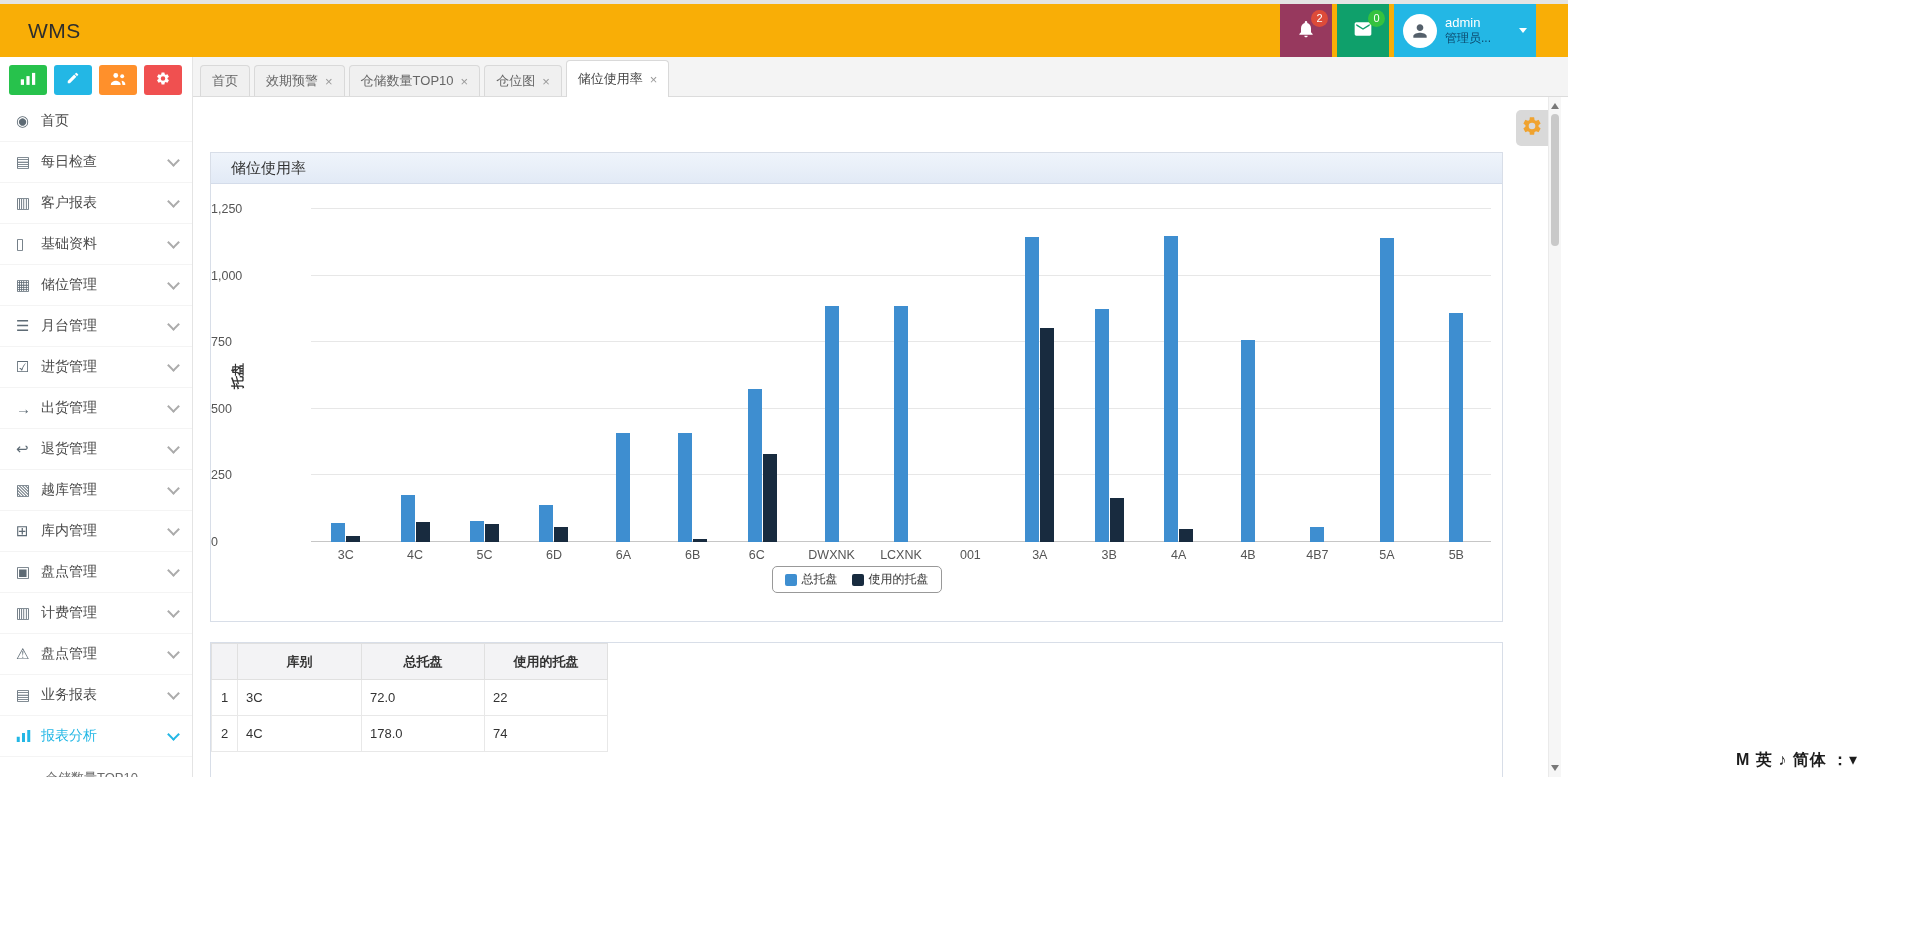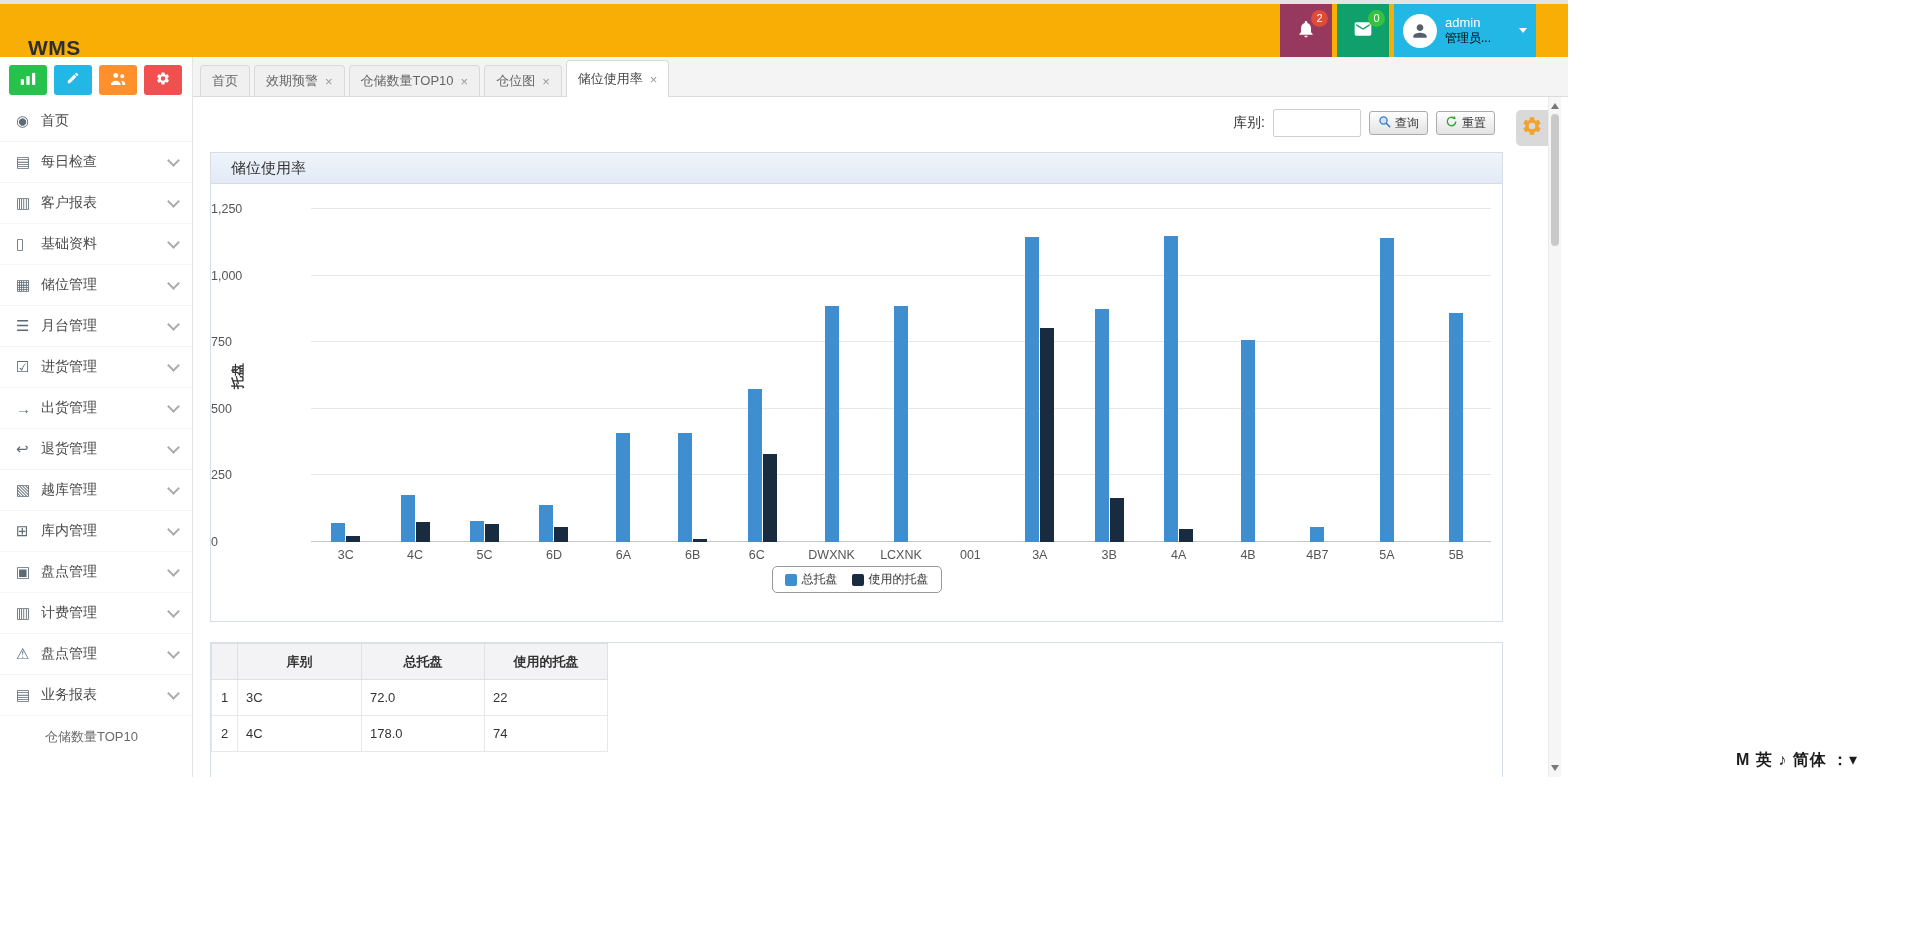--- a/index.html
+++ b/index.html
@@ -5,36 +5,36 @@
   html,body{margin:0;padding:0;}
   body{width:1918px;height:944px;background:#fff;position:relative;overflow:hidden;
        font-family:"Liberation Sans","DejaVu Sans",sans-serif;}
 
   
   .window{position:absolute;left:0;top:0;width:1568px;height:777px;background:#fff;overflow:hidden;}
   .top-strip{height:4px;background:#E4E4E4;}
 
   
   .topbar{position:absolute;left:0;top:4px;width:100%;height:53px;background:#F9AE06;}
-  .brand{position:absolute;left:28px;top:17px;height:53px;line-height:53px;font-size:21px;
-         font-weight:bold;color:#2E2E2E;letter-spacing:.5px;}
+  .brand{position:absolute;left:28px;top:0;height:53px;line-height:53px;font-size:21px;
+         font-weight:normal;color:#2E2E2E;letter-spacing:.5px;}
   .top-right{position:absolute;right:32px;top:0;height:53px;display:flex;align-items:stretch;gap:5px;}
   .tb-block{position:relative;display:flex;align-items:center;justify-content:center;cursor:pointer;}
   .notif{width:52px;background:#97395E;}
   .mail{width:52px;background:#0FA06B;}
   .badge{position:absolute;top:6px;right:4px;min-width:17px;height:17px;border-radius:9px;
          font-size:11px;line-height:17px;text-align:center;color:#fff;padding:0 2px;box-sizing:border-box;}
   .badge.red{background:#DD4B39;}
   .badge.green{background:#35C23F;}
   .user{width:142px;background:#23B7E5;padding:0 9px;box-sizing:border-box;display:flex;gap:8px;align-items:center;}
   .avatar{width:34px;height:34px;border-radius:50%;background:#fff;display:flex;align-items:center;
           justify-content:center;flex:none;}
   .user-text{display:flex;flex-direction:column;line-height:1.25;overflow:hidden;flex:1;}
   .user-name{font-size:13px;color:#fff;}
-  .user-role{font-size:12px;color:#000000;white-space:nowrap;overflow:hidden;}
+  .user-role{font-size:12px;color:#0c4a6e;white-space:nowrap;overflow:hidden;}
   .caret{width:0;height:0;border-left:4px solid transparent;border-right:4px solid transparent;
          border-top:5px solid #fff;flex:none;}
 
   
   .sidebar{position:absolute;left:0;top:57px;bottom:0;width:193px;background:#fff;
            border-right:1px solid #E4E4E4;box-sizing:border-box;overflow:hidden;}
   .quick-row{display:flex;gap:7px;padding:8px 9px 6px 9px;}
   .qbtn{width:38px;height:30px;border-radius:3px;display:flex;align-items:center;justify-content:center;cursor:pointer;}
   .side-item{height:41px;display:flex;align-items:center;padding:0 14px 0 16px;
              border-bottom:1px solid #F4F4F4;box-sizing:border-box;cursor:pointer;background:#fff;}
@@ -262,20 +262,31 @@
           <div class="side-item">
             <span class="si-icon">⚠</span>
             <span class="si-label">盘点管理</span>
             <span class="chev"></span>
           </div>
           <div class="side-item">
             <span class="si-icon">▤</span>
             <span class="si-label">业务报表</span>
             <span class="chev"></span>
           </div>
+          <div class="side-item active">
+            <span class="si-icon">
+              <svg width="15" height="14" viewBox="0 0 20 18" fill="#23B7E5">
+                <rect x="1" y="10" width="4" height="7"></rect>
+                <rect x="8" y="5" width="4" height="12"></rect>
+                <rect x="15" y="1" width="4" height="16"></rect>
+              </svg>
+            </span>
+            <span class="si-label">报表分析</span>
+            <span class="chev"></span>
+          </div>
           <div class="side-sub">
             <span>仓储数量TOP10</span>
           </div>
         </nav>
     </aside>
 
     <div class="main">
       <div class="tabbar" id="tabbar">
           <div class="tab">
             <span>首页</span>
@@ -293,42 +304,20 @@
             <span class="tab-close">×</span>
           </div>
           <div class="tab active">
             <span>储位使用率</span>
             <span class="tab-close">×</span>
           </div>
         </div>
 
       <div class="content">
 
-        <div class="toolbar-row">
-          <span class="tb-label">库别:</span>
-          <input class="tb-input" value="" style="">
-          <button class="mini-btn">
-            <span>
-              <svg width="13" height="13" viewBox="0 0 20 20">
-                  <circle cx="8.5" cy="8.5" r="5.5" fill="#CFE4F5" stroke="#3A7CC0" stroke-width="2"></circle>
-                  <line x1="13" y1="13" x2="18" y2="18" stroke="#3A7CC0" stroke-width="2.4" stroke-linecap="round"></line>
-                </svg>
-            </span>
-            <span>查询</span>
-          </button>
-          <button class="mini-btn">
-            <span>
-              <svg width="13" height="13" viewBox="0 0 20 20">
-                  <path d="M16.5 10a6.5 6.5 0 11-2.2-4.9" stroke="#3AA33A" stroke-width="2.2" fill="none"></path>
-                  <polygon points="15.2,1.5 16.4,6.6 11.2,5.6" fill="#3AA33A"></polygon>
-                </svg>
-            </span>
-            <span>重置</span>
-          </button>
-        </div>
 
         <div class="settings-float">
           <span id="float-gear"><svg width="22" height="22" viewBox="0 0 24 24" fill="#F0A32F">
                 <path d="M19.14 12.94c.04-.3.06-.61.06-.94s-.02-.64-.07-.94l2.03-1.58a.49.49 0 00.12-.61l-1.92-3.32a.49.49 0 00-.59-.22l-2.39.96c-.5-.38-1.03-.7-1.62-.94L14.4 2.81a.48.48 0 00-.48-.41h-3.84c-.24 0-.43.17-.47.41l-.36 2.54c-.59.24-1.13.57-1.62.94l-2.39-.96a.48.48 0 00-.59.22L2.73 8.87c-.12.21-.08.47.12.61l2.03 1.58c-.05.3-.09.63-.09.94s.02.64.07.94l-2.03 1.58a.49.49 0 00-.12.61l1.92 3.32c.12.22.37.29.59.22l2.39-.96c.5.38 1.03.7 1.62.94l.36 2.54c.05.24.24.41.48.41h3.84c.24 0 .44-.17.47-.41l.36-2.54c.59-.24 1.13-.56 1.62-.94l2.39.96c.22.08.47 0 .59-.22l1.92-3.32a.49.49 0 00-.12-.61l-2.01-1.58zM12 15.6A3.6 3.6 0 1115.6 12 3.61 3.61 0 0112 15.6z"></path>
               </svg></span>
         </div>
 
         <section class="panel chart-panel">
           <div class="panel-header">
             <span class="panel-title">储位使用率</span>

